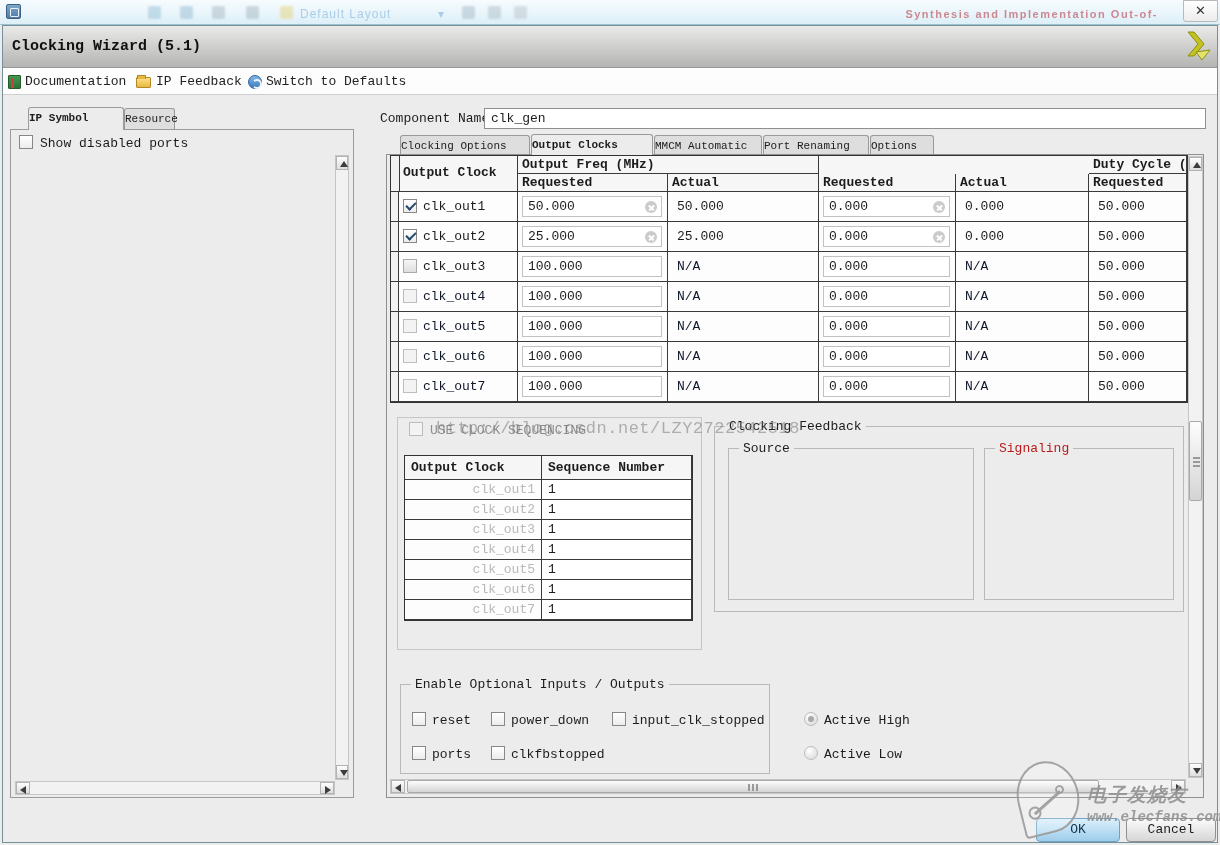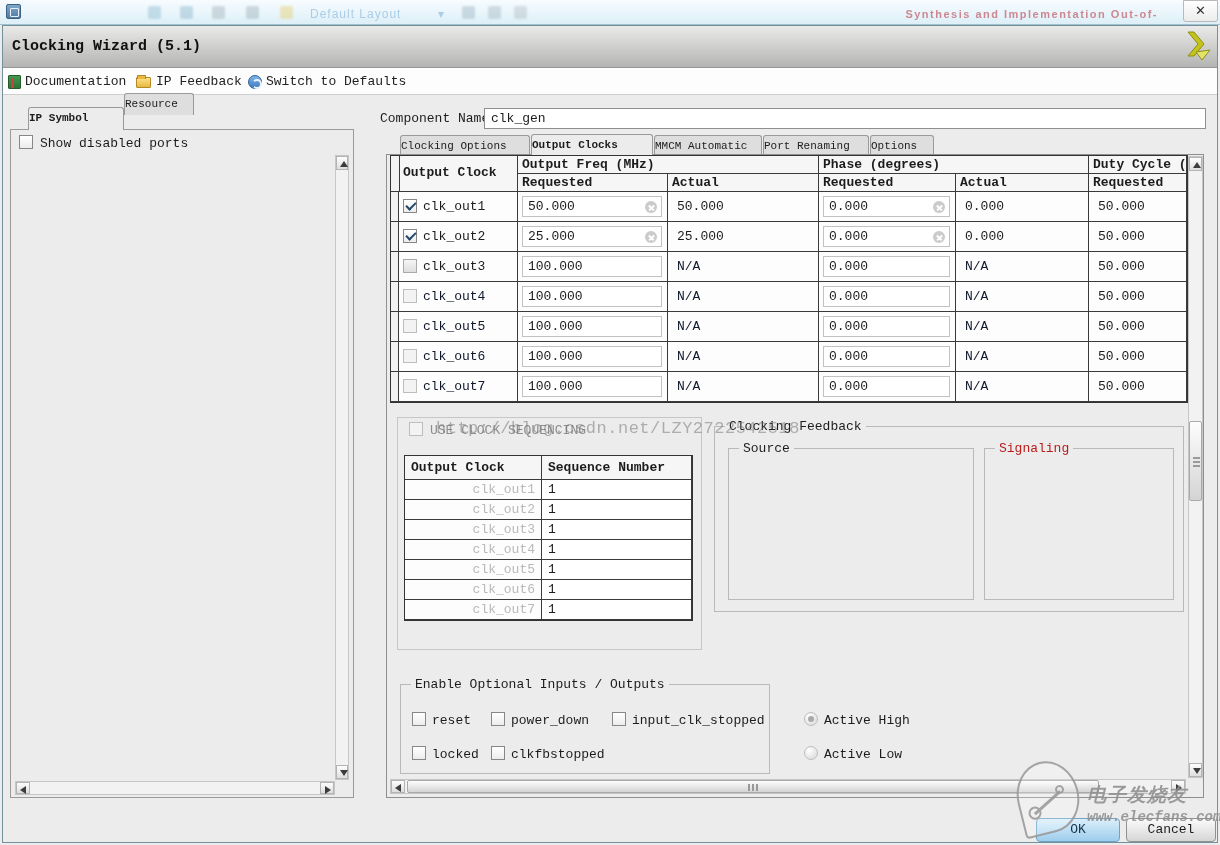--- a/index.html
+++ b/index.html
@@ -155,21 +155,21 @@
 <div id="root">
 
   <div class="abs titlebar">
     <div class="abs win-icon"></div>
     <div class="abs win-title">Re-customize IP</div>
     <div class="abs ghost-sq" style="left:148px;background:#8fbdd2"></div>
     <div class="abs ghost-sq" style="left:180px;background:#8fb6cd"></div>
     <div class="abs ghost-sq" style="left:212px;background:#a4b2ba"></div>
     <div class="abs ghost-sq" style="left:246px;background:#9fb0b8"></div>
     <div class="abs ghost-sq" style="left:280px;background:#e6cf6d"></div>
-    <div class="abs ghost-text" style="left:310px">Default Layout</div>
+    <div class="abs ghost-text" style="left:300px">Default Layout</div>
     <div class="abs ghost-text" style="left:438px">▾</div>
     <div class="abs ghost-sq" style="left:462px;background:#9db4c4"></div>
     <div class="abs ghost-sq" style="left:488px;background:#a7b8c2"></div>
     <div class="abs ghost-sq" style="left:514px;background:#b3bec4"></div>
     <div class="abs ghost-red">Synthesis and Implementation Out-of-</div>
     <div class="abs close-btn">✕</div>
   </div>
 
   <div class="abs dialog-frame"></div>
 
@@ -182,21 +182,21 @@
 
   <div class="abs linkbar"></div>
   <div class="abs icon-book" style="left:8px"></div>
   <div class="abs link-item" style="left:25px">Documentation</div>
   <div class="abs icon-folder" style="left:136px"></div>
   <div class="abs link-item" style="left:156px">IP Feedback</div>
   <div class="abs icon-refresh" style="left:248px"></div>
   <div class="abs link-item" style="left:266px">Switch to Defaults</div>
 
   <div class="abs tab active" style="left:28px;top:107px;width:96px;z-index:3">IP Symbol</div>
-  <div class="abs tab" style="left:124px;top:93px;width:70px">Resource</div>
+  <div class="abs tab" style="left:124px;top:108px;width:51px">Resource</div>
   <div class="abs left-box"></div>
 
   <span class="cb" style="left:19px;top:135px;z-index:3"></span>
   <div class="abs" style="left:40px;top:136px;z-index:3">Show disabled ports</div>
 
   <div class="abs canvas"></div>
 
   <div class="abs sb" style="left:335px;top:155px;width:14px;height:625px">
     <div class="sb-btn" style="left:0;top:0;width:12px;height:14px">
         <span class="tri up"></span>
@@ -231,21 +231,20 @@
   <div class="abs tab" style="left:763px;top:135px;width:106px">Port Renaming</div>
   <div class="abs tab" style="left:870px;top:135px;width:64px">Options</div>
 
   <div class="abs content-box"></div>
 
   <div class="abs oc-table">
     <div class="t-head">
       <div class="hc" style="grid-row:1/3;grid-column:1;background:#f2f2f2"></div>
       <div class="hc" style="grid-row:1/3;grid-column:2;line-height:32px">Output Clock</div>
       <div class="hc" style="grid-row:1;grid-column:3/5">Output Freq (MHz)</div>
-      <div class="hc" style="grid-row:1;grid-column:5/7">Phase (degrees)</div>
       <div class="hc" style="grid-row:1;grid-column:7">Duty Cycle (</div>
       <div class="hc" style="grid-row:2;grid-column:3">Requested</div>
       <div class="hc" style="grid-row:2;grid-column:4">Actual</div>
       <div class="hc" style="grid-row:2;grid-column:5">Requested</div>
       <div class="hc" style="grid-row:2;grid-column:6">Actual</div>
       <div class="hc" style="grid-row:2;grid-column:7">Requested</div>
     </div>
 
     <div class="t-row">
       <div class="tc gutter"></div>
@@ -474,21 +473,21 @@
   <div class="abs group" style="left:400px;top:684px;width:370px;height:90px">
     <span class="legend">Enable Optional Inputs / Outputs</span>
   </div>
   <span class="cb" style="left:412px;top:712px;z-index:5"></span>
   <div class="abs opt-label" style="left:432px;top:713px;z-index:5">reset</div>
   <span class="cb" style="left:491px;top:712px;z-index:5"></span>
   <div class="abs opt-label" style="left:511px;top:713px;z-index:5">power_down</div>
   <span class="cb" style="left:612px;top:712px;z-index:5"></span>
   <div class="abs opt-label" style="left:632px;top:713px;z-index:5">input_clk_stopped</div>
   <span class="cb" style="left:412px;top:746px;z-index:5"></span>
-  <div class="abs opt-label" style="left:432px;top:747px;z-index:5">locked</div>
+  <div class="abs opt-label" style="left:432px;top:747px;z-index:5">ports</div>
   <span class="cb" style="left:491px;top:746px;z-index:5"></span>
   <div class="abs opt-label" style="left:511px;top:747px;z-index:5">clkfbstopped</div>
 
   <span class="radio dim sel abs" style="left:804px;top:712px;z-index:5"></span>
   <div class="abs opt-label" style="left:824px;top:713px;z-index:5">Active High</div>
   <span class="radio dim abs" style="left:804px;top:746px;z-index:5"></span>
   <div class="abs opt-label" style="left:824px;top:747px;z-index:5">Active Low</div>
 
   <div class="abs sb" style="left:1188px;top:156px;width:15px;height:622px">
     <div class="sb-btn" style="left:0;top:0;width:13px;height:14px">

